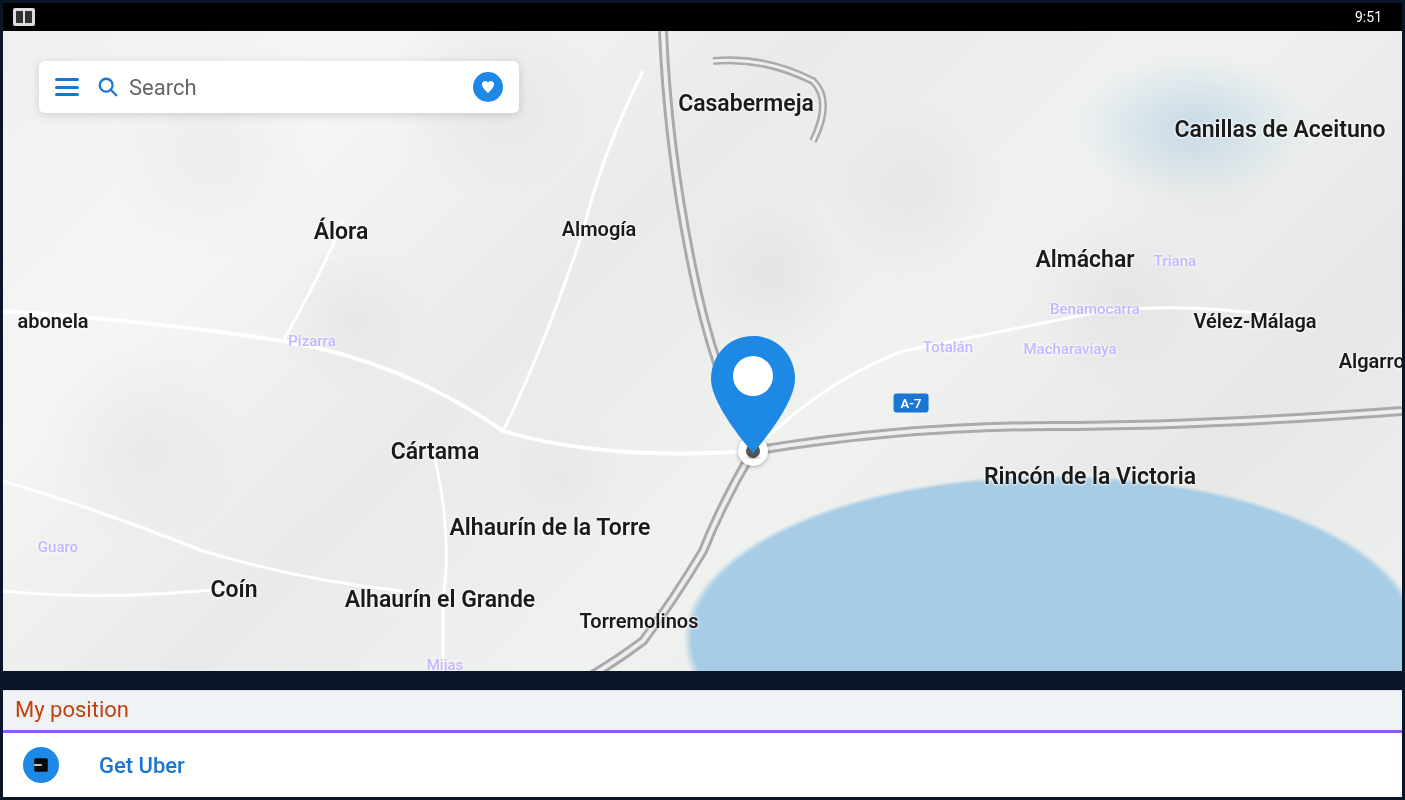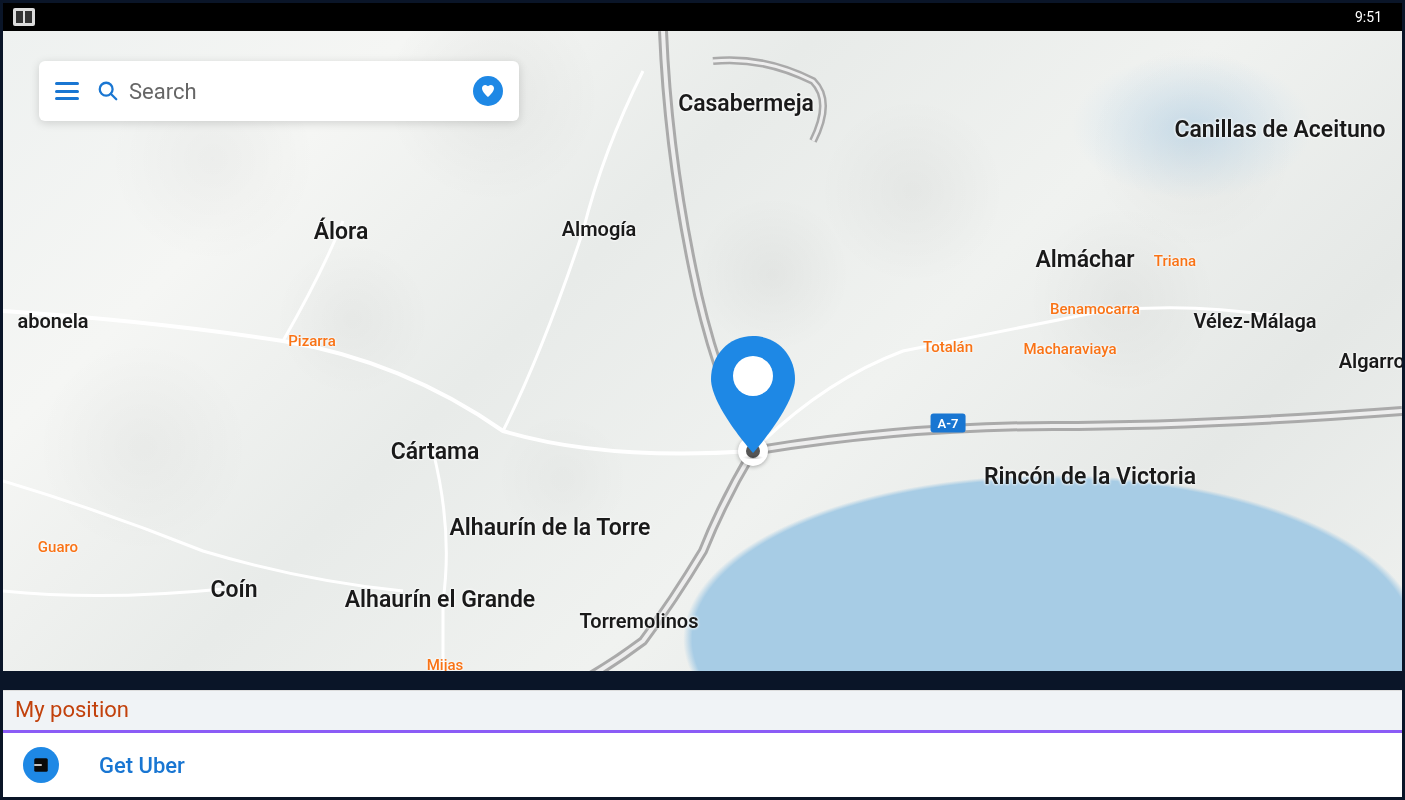--- a/index.html
+++ b/index.html
@@ -66,21 +66,21 @@
       position: absolute; inset: 0; width: 100%; height: 100%;
     }
     .city-label {
       position: absolute;
       font-weight: 600;
       color: #1a1a1a;
       white-space: nowrap;
       text-shadow: 0 0 3px #fff, 0 0 3px #fff;
       transform: translate(-50%, -50%);
     }
-    .small { font-size: 15px; color: #f97316; font-weight: 500; }
+    .small { font-size: 15px; color: #c4b5fd; font-weight: 500; }
     .med { font-size: 20px; }
     .large { font-size: 23px; }
     .road-badge {
       position: absolute;
       background: #1976d2;
       color: #fff;
       font-size: 13px;
       font-weight: 600;
       padding: 2px 7px;
       border-radius: 3px;
@@ -105,21 +105,21 @@
     }
     .pin-circle::after {
       content:"";
       width: 14px; height: 14px;
       background: #555;
       border-radius: 50%;
     }
     .search-bar {
       position: absolute;
       top: 30px; left: 36px;
-      width: 480px; height: 60px;
+      width: 480px; height: 52px;
       background: #fff;
       border-radius: 6px;
       box-shadow: 0 2px 10px rgba(0,0,0,0.15);
       display: flex;
       align-items: center;
       padding: 0 16px;
       gap: 18px;
     }
     .hamburger { width: 24px; height: 18px; display: flex; flex-direction: column; justify-content: space-between; cursor: pointer;}
     .hamburger span { height: 3px; background: #1976d2; border-radius: 2px; }
@@ -203,21 +203,21 @@
       <div class="city-label large" style="left: 432px; top: 420px;">Cártama</div>
       <div class="city-label large" style="left: 1087px; top: 445px;">Rincón de la Victoria</div>
       <div class="city-label large" style="left: 547px; top: 496px;">Alhaurín de la Torre</div>
       <div class="city-label small" style="left: 55px; top: 516px;">Guaro</div>
       <div class="city-label large" style="left: 231px; top: 558px;">Coín</div>
       <div class="city-label large" style="left: 437px; top: 568px;">Alhaurín el Grande</div>
       <div class="city-label med" style="left: 636px; top: 590px;">Torremolinos</div>
       <div class="city-label small" style="left: 442px; top: 634px;">Mijas</div>
     </div>
 
-  <div class="road-badge" style="left:908px; top:392px;margin-left:37px;">A-7</div>
+  <div class="road-badge" style="left:908px; top:372px;">A-7</div>
 
   <div class="pin-circle"></div>
   <svg class="pin-marker" width="100" height="130" viewBox="0 0 100 130" style="left:750px; top:430px;">
     <defs>
       <radialGradient id="shad" cx="50%" cy="95%" r="30%">
         <stop offset="0%" stop-color="rgba(0,0,0,0.25)"></stop>
         <stop offset="100%" stop-color="rgba(0,0,0,0)"></stop>
       </radialGradient>
     </defs>
     <ellipse cx="50" cy="122" rx="18" ry="6" fill="url(#shad)"></ellipse>

